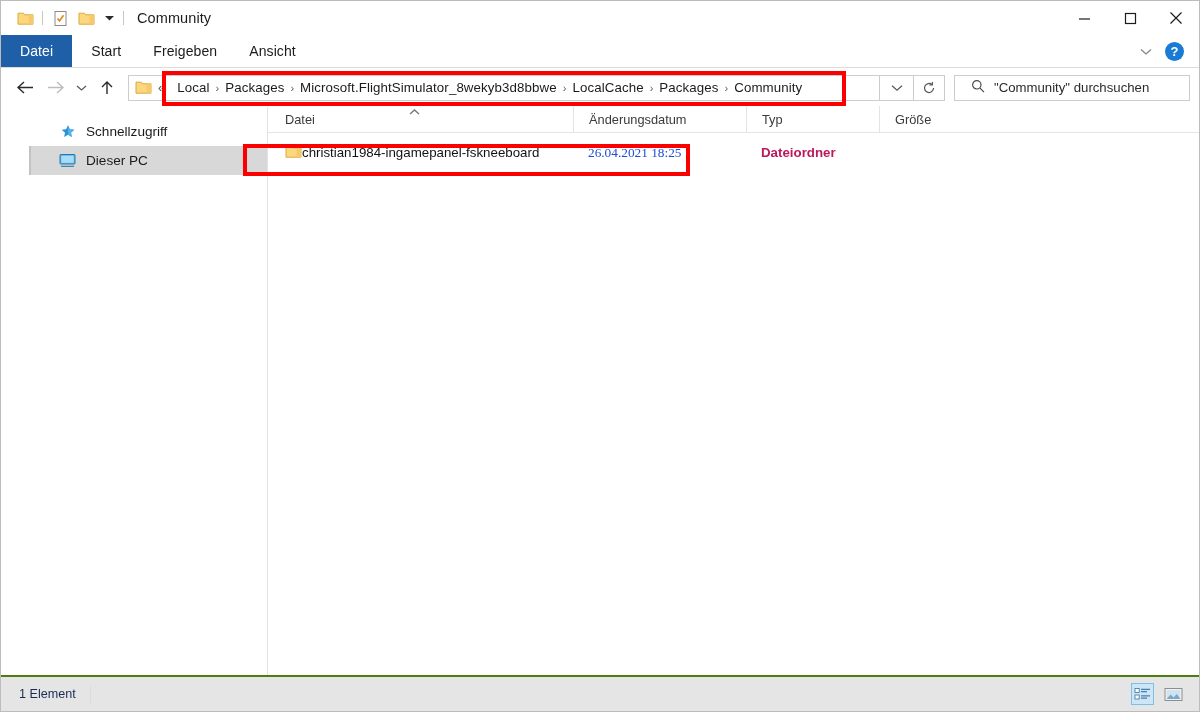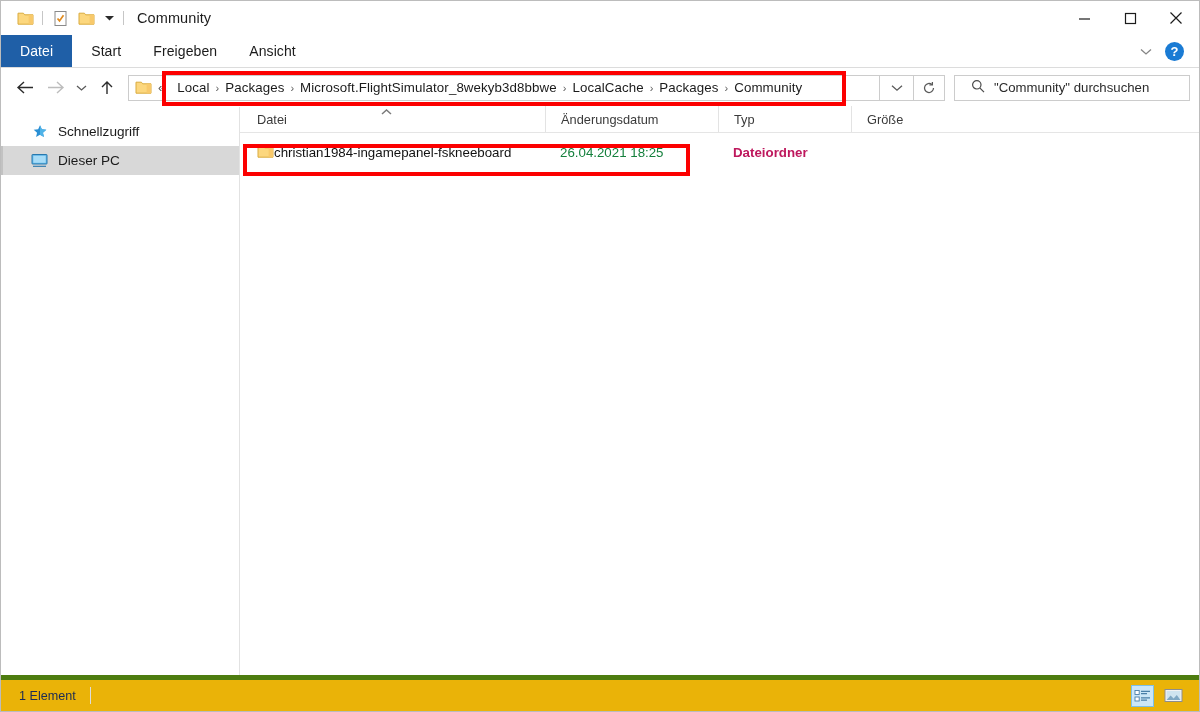--- a/index.html
+++ b/index.html
@@ -117,21 +117,21 @@
     background: #fff;
   }
   .searchbox {
     width: 236px; height: 26px; flex: 0 0 236px;
     border: 1px solid #cccccc; background: #ffffff;
     display: flex; align-items: center; gap: 9px; padding-left: 16px;
   }
   .searchbox .sph { font-size: 13.2px; color: #2b2b2b; }
 
   
-  .body { flex: 1 1 auto; display: flex; min-height: 0; background:#fff; }
+  .body { flex: 1 1 auto; display: flex; min-height: 0; background:#fff;padding-left:28px; }
 
   
   .sidebar {
     width: 239px; flex: 0 0 239px;
     border-right: 1px solid #e2e2e2;
     padding-top: 10px;
     background: #ffffff;
     position: relative;
   }
   .navitem {
@@ -171,40 +171,40 @@
   .c-type { width: 133px; }
   .c-size { width: 89px; }
 
   .filelist { flex: 1 1 auto; position: relative; }
   .filerow {
     height: 25px; display: flex; align-items: center;
     position: absolute; left: 0; top: 7px; right: 0;
     font-size: 13.3px; color: #121212;
   }
   .fr-name { width: 305px; display: flex; align-items: center; padding-left: 17px; }
-  .fr-date { width: 173px; padding-left: 15px; color: #15803d; }
+  .fr-date { width: 173px; padding-left: 15px; color: #1d4ed8; font-family: Liberation Serif, serif; }
   .fr-type { width: 133px; padding-left: 15px; color: #be185d; font-weight: bold; }
   .fr-size { width: 89px; padding-left: 15px; }
 
   
   .redbox {
     position: absolute;
     border: 4px solid #fc0000;
     pointer-events: none;
     z-index: 40;
   }
   #redbox-address { left: 161px; top: 70px; width: 684px; height: 35px; }
   #redbox-row     { left: 242px; top: 143px; width: 447px; height: 32px; }
 
   
   .statusbar {
     height: 36px; flex: 0 0 36px;
-    border-top: 5px solid #4d7c0f;
+    border-top: 2px solid #4d7c0f;
     display: flex; align-items: center;
-    background: #eab308;
+    background: #e5e5e5;
     position: relative;
   }
   .status-text {
     font-size: 12.6px; color: #1c2b55; padding-left: 18px;
   }
   .status-div { width: 1px; height: 17px; background: #dcdcdc; margin-left: 14px; }
   .viewtoggles {
     position: absolute; right: 14px; display: flex; align-items: center; gap: 8px;
   }
   .vbtn {

